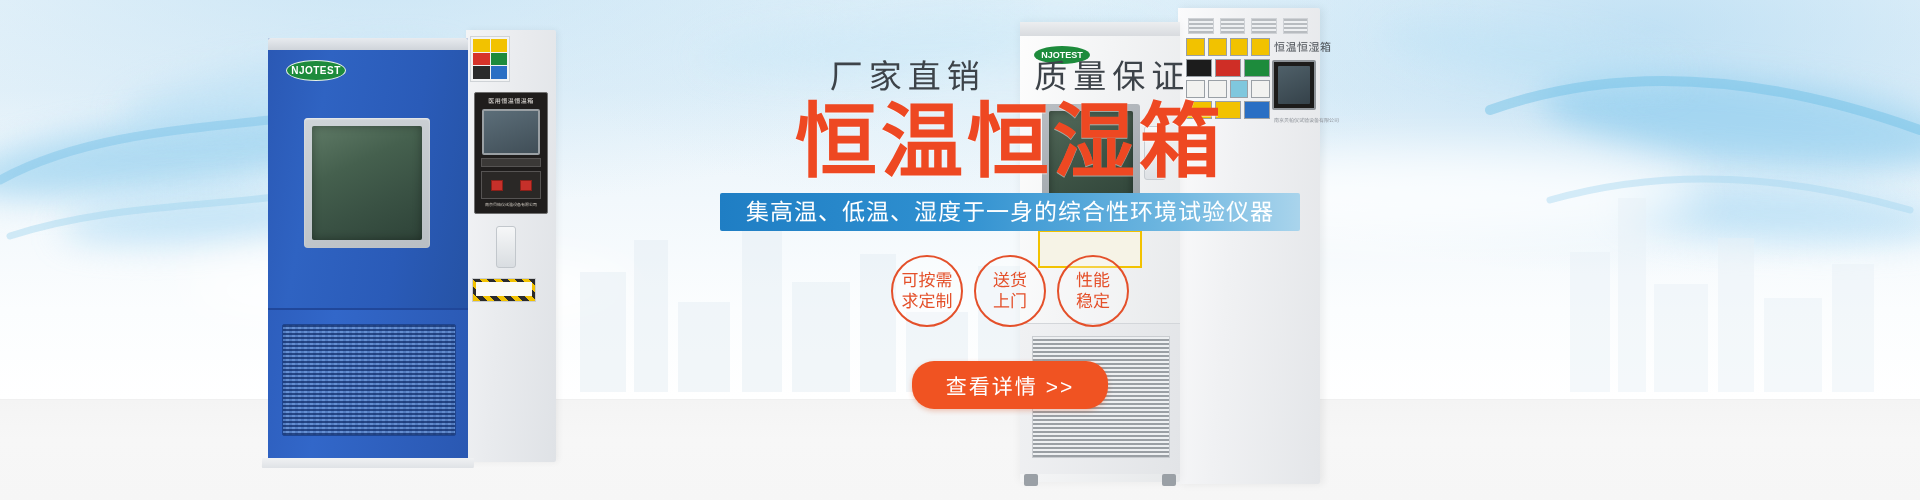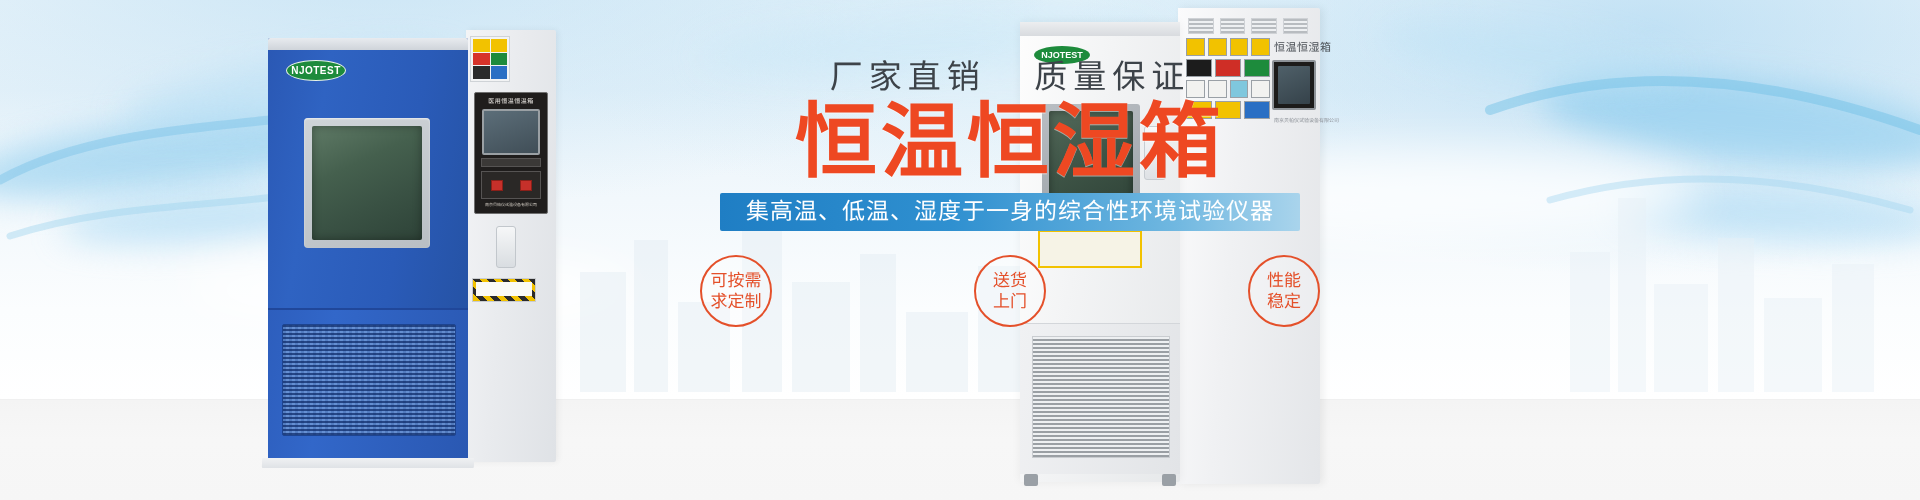--- a/index.html
+++ b/index.html
@@ -117,28 +117,27 @@
     margin: 8px auto 0;
     width: 580px;
     height: 38px;
     line-height: 38px;
     color: #ffffff;
     font-size: 23px;
     letter-spacing: 1px;
     white-space: nowrap;
     background: linear-gradient(90deg, #1f7ec4 0%, #2f90d0 40%, #6fb7e0 78%, #a9d4ec 100%);
     border-radius: 2px;
-    font-family: Liberation Serif, serif;
   }
 
   .badges {
     margin-top: 24px;
     display: flex;
-    justify-content: space-between;
-    gap: 22px;
+    justify-content: center;
+    gap: 11px;
   }
   .badge {
     width: 72px;
     height: 72px;
     border-radius: 50%;
     border: 2px solid #e4502a;
     color: #e4502a;
     font-size: 17px;
     line-height: 21px;
     display: flex;
@@ -577,20 +576,23 @@
       <div class="badge">
         <span>送货</span>
         <span>上门</span>
       </div>
       <div class="badge">
         <span>性能</span>
         <span>稳定</span>
       </div>
     </div>
 
+    <div class="cta-wrap">
+      <button class="cta">查看详情 &gt;&gt;</button>
+    </div>
   </div>
 
   <div class="product prod-right">
     <div class="pr-side">
       <div class="pr-vents">
         <i></i>
           <i></i>
           <i></i>
           <i></i>
       </div>

